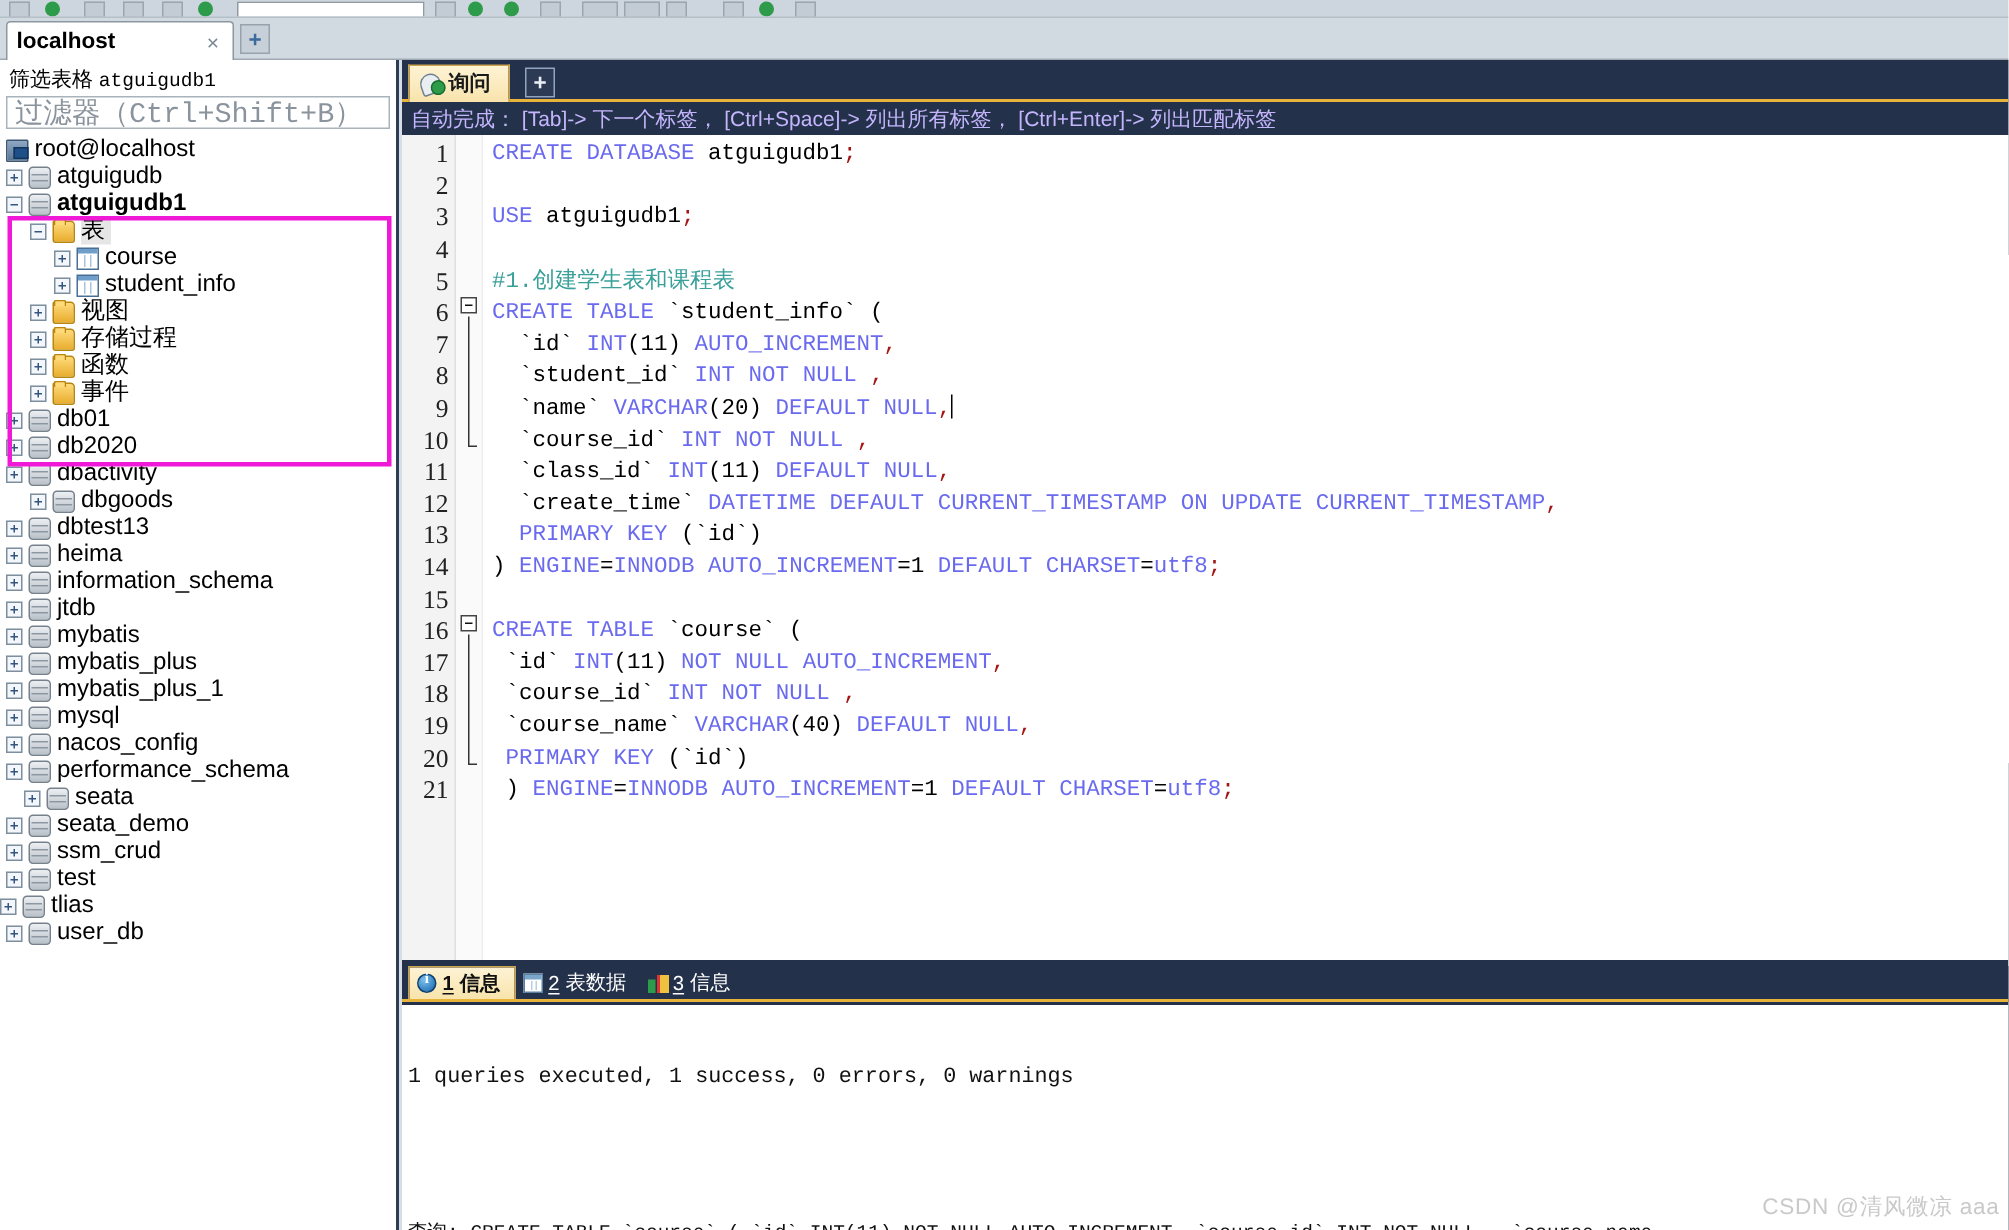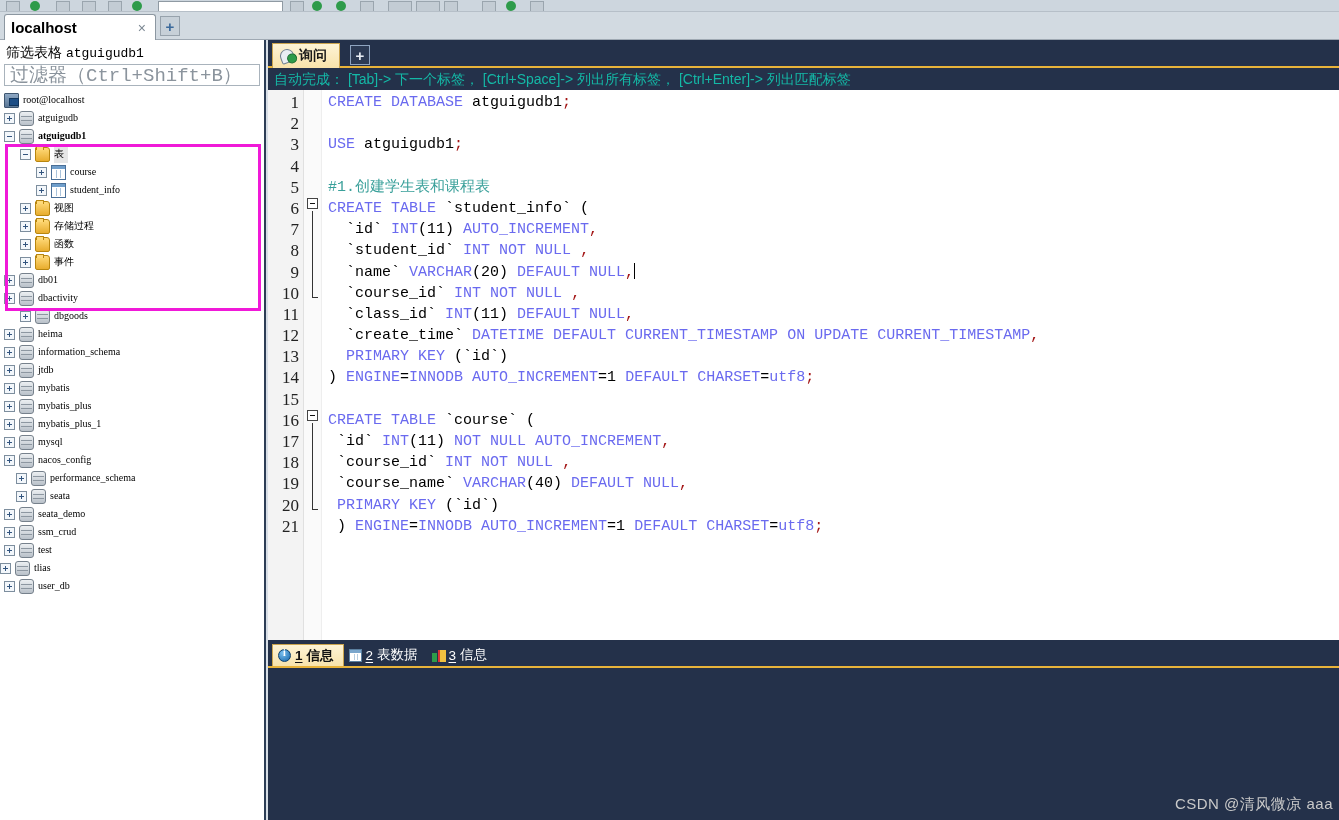--- a/index.html
+++ b/index.html
@@ -58,21 +58,21 @@
   }
   .nav-filter-label .mono { font-family: "Liberation Mono", monospace; font-size: 13px; }
   .nav-filter-input {
     margin: 1px 4px 3px 4px; height: 22px; border: 1px solid #a9b3bc;
     background: #fff; display: flex; align-items: center; padding: 0 5px;
     color: #8b949d; font-family: "Liberation Mono", monospace; font-size: 19px;
   }
   .tree { padding: 2px 0 0 0; height: 726px; overflow: hidden; position: relative; }
   .tnode {
     display: flex; align-items: center; height: 18px; line-height: 18px;
-    font-family: Liberation Serif, serif; font-size: 10px; color: #000;
+    font-family: Liberation Sans, sans-serif; font-size: 16px; color: #000;
     white-space: nowrap; cursor: default;
   }
   .exp {
     width: 11px; height: 11px; border: 1px solid #7d8e9e; background: #f3f7fb;
     margin-right: 4px; position: relative; flex: 0 0 auto; cursor: pointer;
   }
   .exp::before {
     content: ""; position: absolute; left: 2px; top: 4px; width: 5px; height: 1px; background: #33557f;
   }
   .exp.plus::after {
@@ -150,21 +150,21 @@
     background:#2e9b4a; border:1px solid #186c2e; border-radius:50%;
   }
   .q-add {
     position: absolute; left: 82px; top: 5px; width: 20px; height: 20px;
     background: #2c3a54; border: 1px solid #8fa4c0;
     display: flex; align-items: center; justify-content: center;
     color: #e9eef5; font-size: 15px; font-weight: bold; cursor: pointer;
   }
   .q-hint {
     height: 22px; line-height: 22px; padding-left: 6px;
-    background: #24314a; color: #14b8a6; font-size: 14px;
+    background: #24314a; color: #c4b5fd; font-size: 14px;
     font-family: "Liberation Sans", sans-serif; white-space: nowrap;
   }
 
   
   .editor {
     position: absolute; left: 0; right: 0; top: 50px; height: 550px;
     background: #ffffff; display: flex; overflow: hidden;
   }
   .gutter {
     width: 36px; flex: 0 0 auto; background: #f3f3f3; text-align: right;
@@ -350,30 +350,40 @@
             <span class="tlabel">事件</span>
           </div>
           <div class="tnode" style="padding-left: 4px;">
             <span class="exp plus"></span>
             <span class="ico ico-db"></span>
             <span class="tlabel">db01</span>
           </div>
           <div class="tnode" style="padding-left: 4px;">
             <span class="exp plus"></span>
             <span class="ico ico-db"></span>
+            <span class="tlabel">db2020</span>
+          </div>
+          <div class="tnode" style="padding-left: 4px;">
+            <span class="exp plus"></span>
+            <span class="ico ico-db"></span>
             <span class="tlabel">dbactivity</span>
           </div>
           <div class="tnode" style="padding-left: 20px;">
             <span class="exp plus"></span>
             <span class="ico ico-db"></span>
             <span class="tlabel">dbgoods</span>
           </div>
           <div class="tnode" style="padding-left: 4px;">
             <span class="exp plus"></span>
             <span class="ico ico-db"></span>
+            <span class="tlabel">dbtest13</span>
+          </div>
+          <div class="tnode" style="padding-left: 4px;">
+            <span class="exp plus"></span>
+            <span class="ico ico-db"></span>
             <span class="tlabel">heima</span>
           </div>
           <div class="tnode" style="padding-left: 4px;">
             <span class="exp plus"></span>
             <span class="ico ico-db"></span>
             <span class="tlabel">information_schema</span>
           </div>
           <div class="tnode" style="padding-left: 4px;">
             <span class="exp plus"></span>
             <span class="ico ico-db"></span>
@@ -397,21 +407,21 @@
           <div class="tnode" style="padding-left: 4px;">
             <span class="exp plus"></span>
             <span class="ico ico-db"></span>
             <span class="tlabel">mysql</span>
           </div>
           <div class="tnode" style="padding-left: 4px;">
             <span class="exp plus"></span>
             <span class="ico ico-db"></span>
             <span class="tlabel">nacos_config</span>
           </div>
-          <div class="tnode" style="padding-left: 16px;">
+          <div class="tnode" style="padding-left: 4px;">
             <span class="exp plus"></span>
             <span class="ico ico-db"></span>
             <span class="tlabel">performance_schema</span>
           </div>
           <div class="tnode" style="padding-left: 16px;">
             <span class="exp plus"></span>
             <span class="ico ico-db"></span>
             <span class="tlabel">seata</span>
           </div>
           <div class="tnode" style="padding-left: 4px;">
@@ -498,17 +508,26 @@
             <span class="r-ico ri-grid"></span>
             <u>2</u>
             <span>表数据</span>
           </div>
           <div class="r-tab">
             <span class="r-ico ri-chart"></span>
             <u>3</u>
             <span>信息</span>
           </div>
         </div>
+      <div class="r-body">
+        <div class="rl">1 queries executed, 1 success, 0 errors, 0 warnings</div>
+        <div class="gap"></div>
+        <div class="rl small">查询: CREATE TABLE `course` ( `id` INT(11) NOT NULL AUTO_INCREMENT, `course_id` INT NOT NULL , `course_name</div>
+        
+        
+        
+        
+      </div>
     </div>
   </div>
 
   <div class="watermark">CSDN @清风微凉 aaa</div>
 </div>
 
 </body></html>

